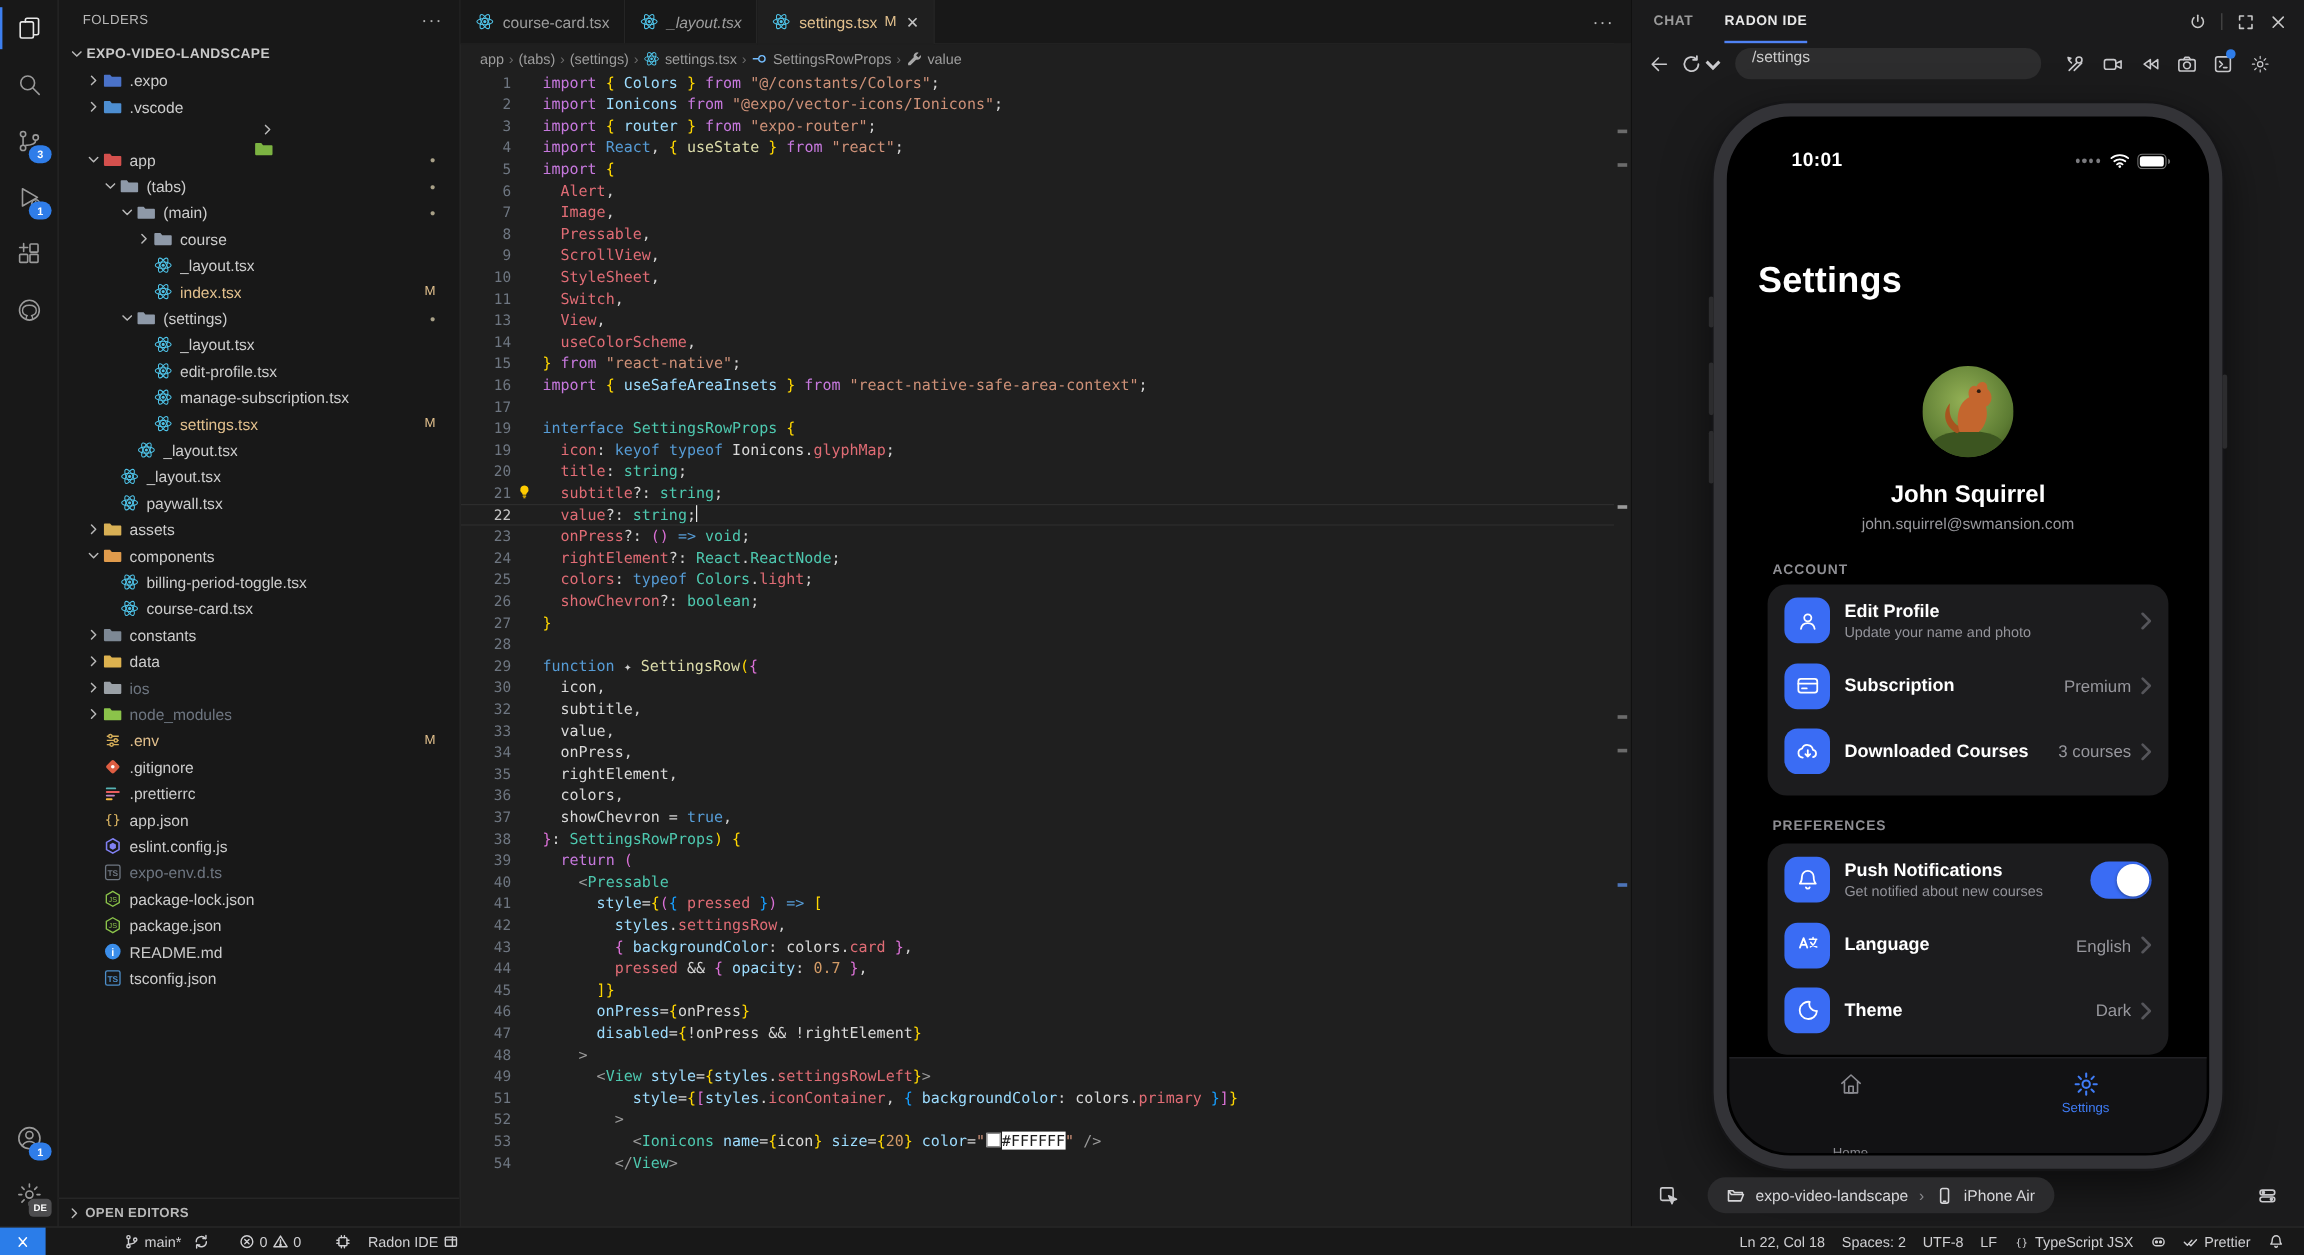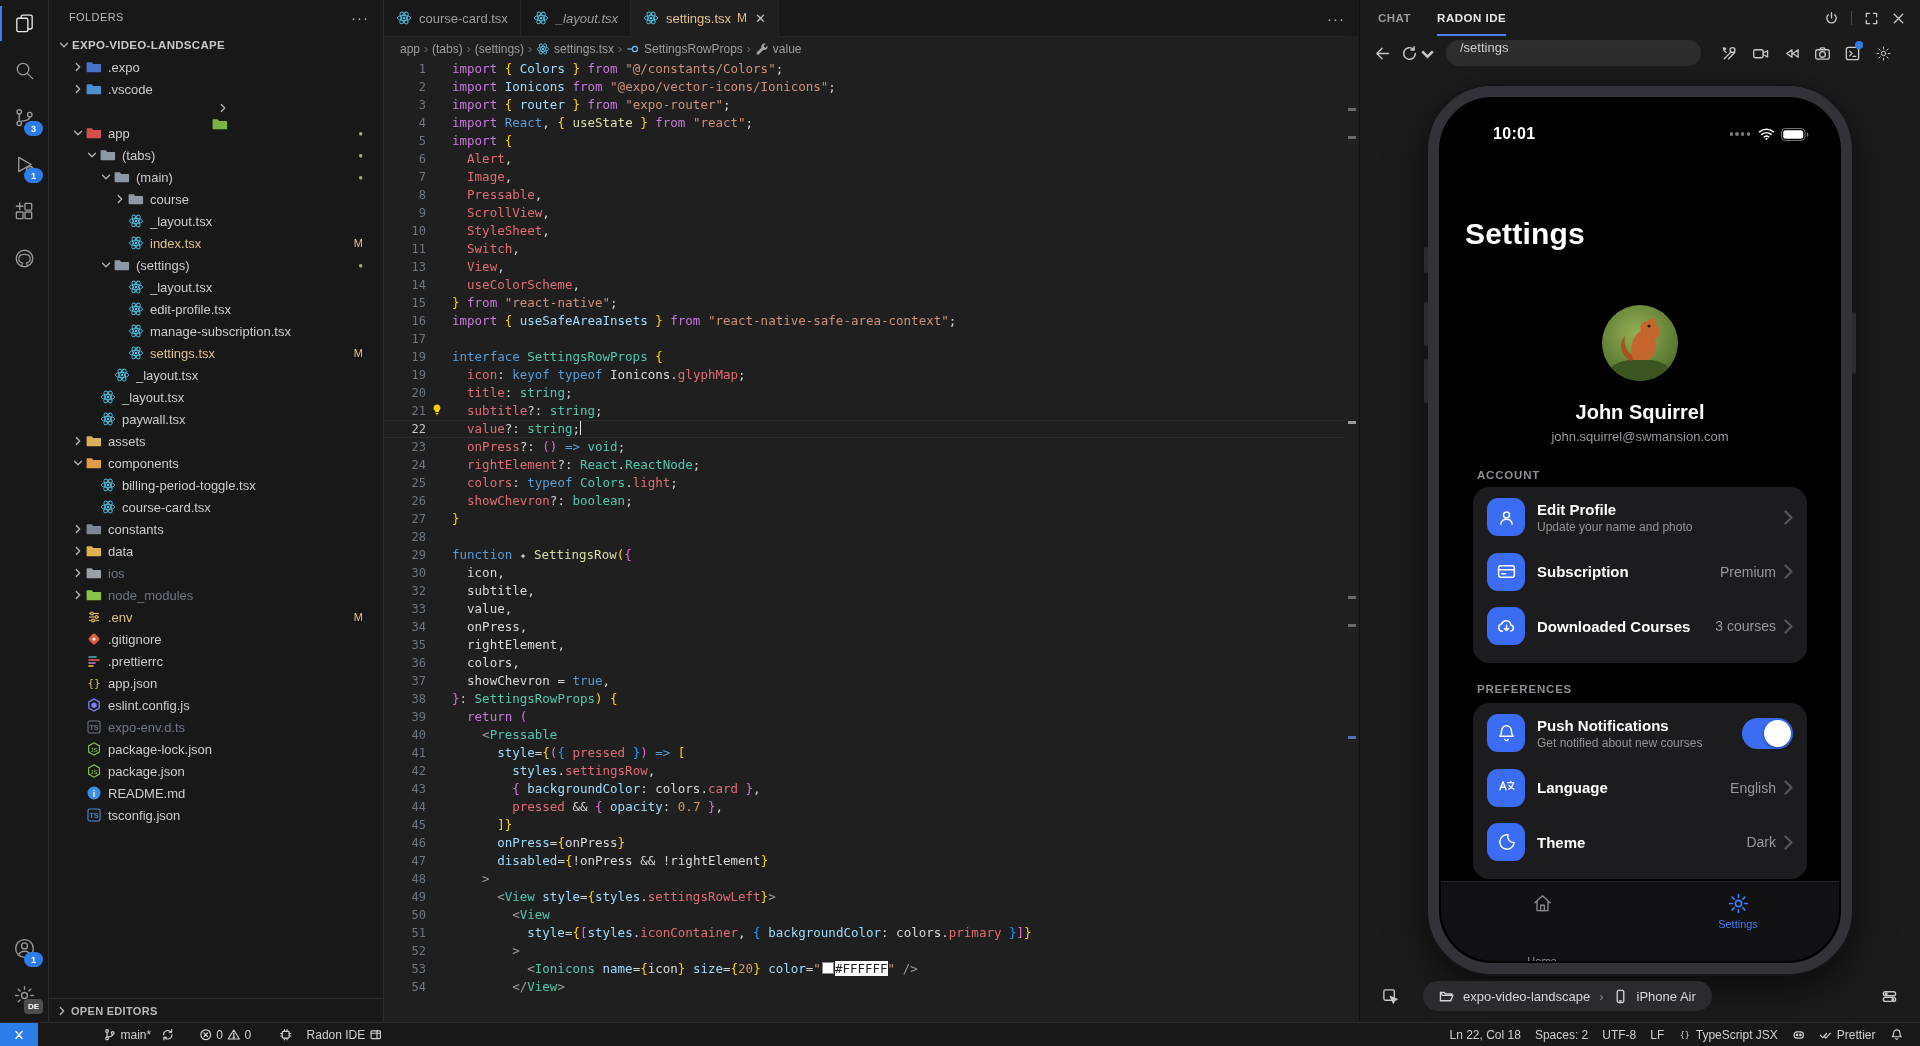--- a/index.html
+++ b/index.html
@@ -817,21 +817,20 @@
         <div class="cl"><span class="ln">40</span><span class="ct"><span class="tk-pl">    </span><span class="tk-ab">&lt;</span><span class="tk-ty">Pressable</span></span></div>
         <div class="cl"><span class="ln">41</span><span class="ct"><span class="tk-pl">      </span><span class="tk-at">style</span><span class="tk-op">=</span><span class="tk-b1">{</span><span class="tk-b2">(</span><span class="tk-b3">{</span><span class="tk-pl"> </span><span class="tk-pr">pressed</span><span class="tk-pl"> </span><span class="tk-b3">}</span><span class="tk-b2">)</span><span class="tk-pl"> </span><span class="tk-kb">=&gt;</span><span class="tk-pl"> </span><span class="tk-b1">[</span></span></div>
         <div class="cl"><span class="ln">42</span><span class="ct"><span class="tk-pl">        </span><span class="tk-va">styles</span><span class="tk-pl">.</span><span class="tk-pr">settingsRow</span><span class="tk-pl">,</span></span></div>
         <div class="cl"><span class="ln">43</span><span class="ct"><span class="tk-pl">        </span><span class="tk-b2">{</span><span class="tk-pl"> </span><span class="tk-at">backgroundColor</span><span class="tk-pl">: </span><span class="tk-pm">colors</span><span class="tk-pl">.</span><span class="tk-pr">card</span><span class="tk-pl"> </span><span class="tk-b2">}</span><span class="tk-pl">,</span></span></div>
         <div class="cl"><span class="ln">44</span><span class="ct"><span class="tk-pl">        </span><span class="tk-pr">pressed</span><span class="tk-pl"> </span><span class="tk-op">&amp;&amp;</span><span class="tk-pl"> </span><span class="tk-b2">{</span><span class="tk-pl"> </span><span class="tk-at">opacity</span><span class="tk-pl">: </span><span class="tk-nu">0.7</span><span class="tk-pl"> </span><span class="tk-b2">}</span><span class="tk-pl">,</span></span></div>
         <div class="cl"><span class="ln">45</span><span class="ct"><span class="tk-pl">      </span><span class="tk-b1">]</span><span class="tk-b1">}</span></span></div>
         <div class="cl"><span class="ln">46</span><span class="ct"><span class="tk-pl">      </span><span class="tk-at">onPress</span><span class="tk-op">=</span><span class="tk-b1">{</span><span class="tk-pm">onPress</span><span class="tk-b1">}</span></span></div>
         <div class="cl"><span class="ln">47</span><span class="ct"><span class="tk-pl">      </span><span class="tk-at">disabled</span><span class="tk-op">=</span><span class="tk-b1">{</span><span class="tk-op">!</span><span class="tk-pm">onPress</span><span class="tk-pl"> </span><span class="tk-op">&amp;&amp;</span><span class="tk-pl"> </span><span class="tk-op">!</span><span class="tk-pm">rightElement</span><span class="tk-b1">}</span></span></div>
         <div class="cl"><span class="ln">48</span><span class="ct"><span class="tk-pl">    </span><span class="tk-ab">&gt;</span></span></div>
         <div class="cl"><span class="ln">49</span><span class="ct"><span class="tk-pl">      </span><span class="tk-ab">&lt;</span><span class="tk-ty">View</span><span class="tk-pl"> </span><span class="tk-at">style</span><span class="tk-op">=</span><span class="tk-b1">{</span><span class="tk-va">styles</span><span class="tk-pl">.</span><span class="tk-pr">settingsRowLeft</span><span class="tk-b1">}</span><span class="tk-ab">&gt;</span></span></div>
-        <div class="cl"><span class="ln">50</span><span class="ct"><span class="tk-pl">        </span><span class="tk-ab">&lt;</span><span class="tk-ty">View</span></span></div>
         <div class="cl"><span class="ln">51</span><span class="ct"><span class="tk-pl">          </span><span class="tk-at">style</span><span class="tk-op">=</span><span class="tk-b1">{</span><span class="tk-b2">[</span><span class="tk-va">styles</span><span class="tk-pl">.</span><span class="tk-pr">iconContainer</span><span class="tk-pl">, </span><span class="tk-b3">{</span><span class="tk-pl"> </span><span class="tk-at">backgroundColor</span><span class="tk-pl">: </span><span class="tk-pm">colors</span><span class="tk-pl">.</span><span class="tk-pr">primary</span><span class="tk-pl"> </span><span class="tk-b3">}</span><span class="tk-b2">]</span><span class="tk-b1">}</span></span></div>
         <div class="cl"><span class="ln">52</span><span class="ct"><span class="tk-pl">        </span><span class="tk-ab">&gt;</span></span></div>
         <div class="cl"><span class="ln">53</span><span class="ct"><span class="tk-pl">          </span><span class="tk-ab">&lt;</span><span class="tk-ty">Ionicons</span><span class="tk-pl"> </span><span class="tk-at">name</span><span class="tk-op">=</span><span class="tk-b1">{</span><span class="tk-pm">icon</span><span class="tk-b1">}</span><span class="tk-pl"> </span><span class="tk-at">size</span><span class="tk-op">=</span><span class="tk-b1">{</span><span class="tk-nu">20</span><span class="tk-b1">}</span><span class="tk-pl"> </span><span class="tk-at">color</span><span class="tk-op">=</span><span class="tk-st">"</span><span class="tk-sw"></span><span class="tk-hl">#FFFFFF</span><span class="tk-st">"</span><span class="tk-pl"> </span><span class="tk-ab">/&gt;</span></span></div>
         <div class="cl"><span class="ln">54</span><span class="ct"><span class="tk-pl">        </span><span class="tk-ab">&lt;/</span><span class="tk-ty">View</span><span class="tk-ab">&gt;</span></span></div>
       </div>
     <div id="ovr">
       <span class="ovm" style="top:72px"></span>
       <span class="ovm" style="top:100px"></span>
       <span class="ovm" style="top:385px;background:#9a9a9a"></span>
       <span class="ovm" style="top:560px"></span>

